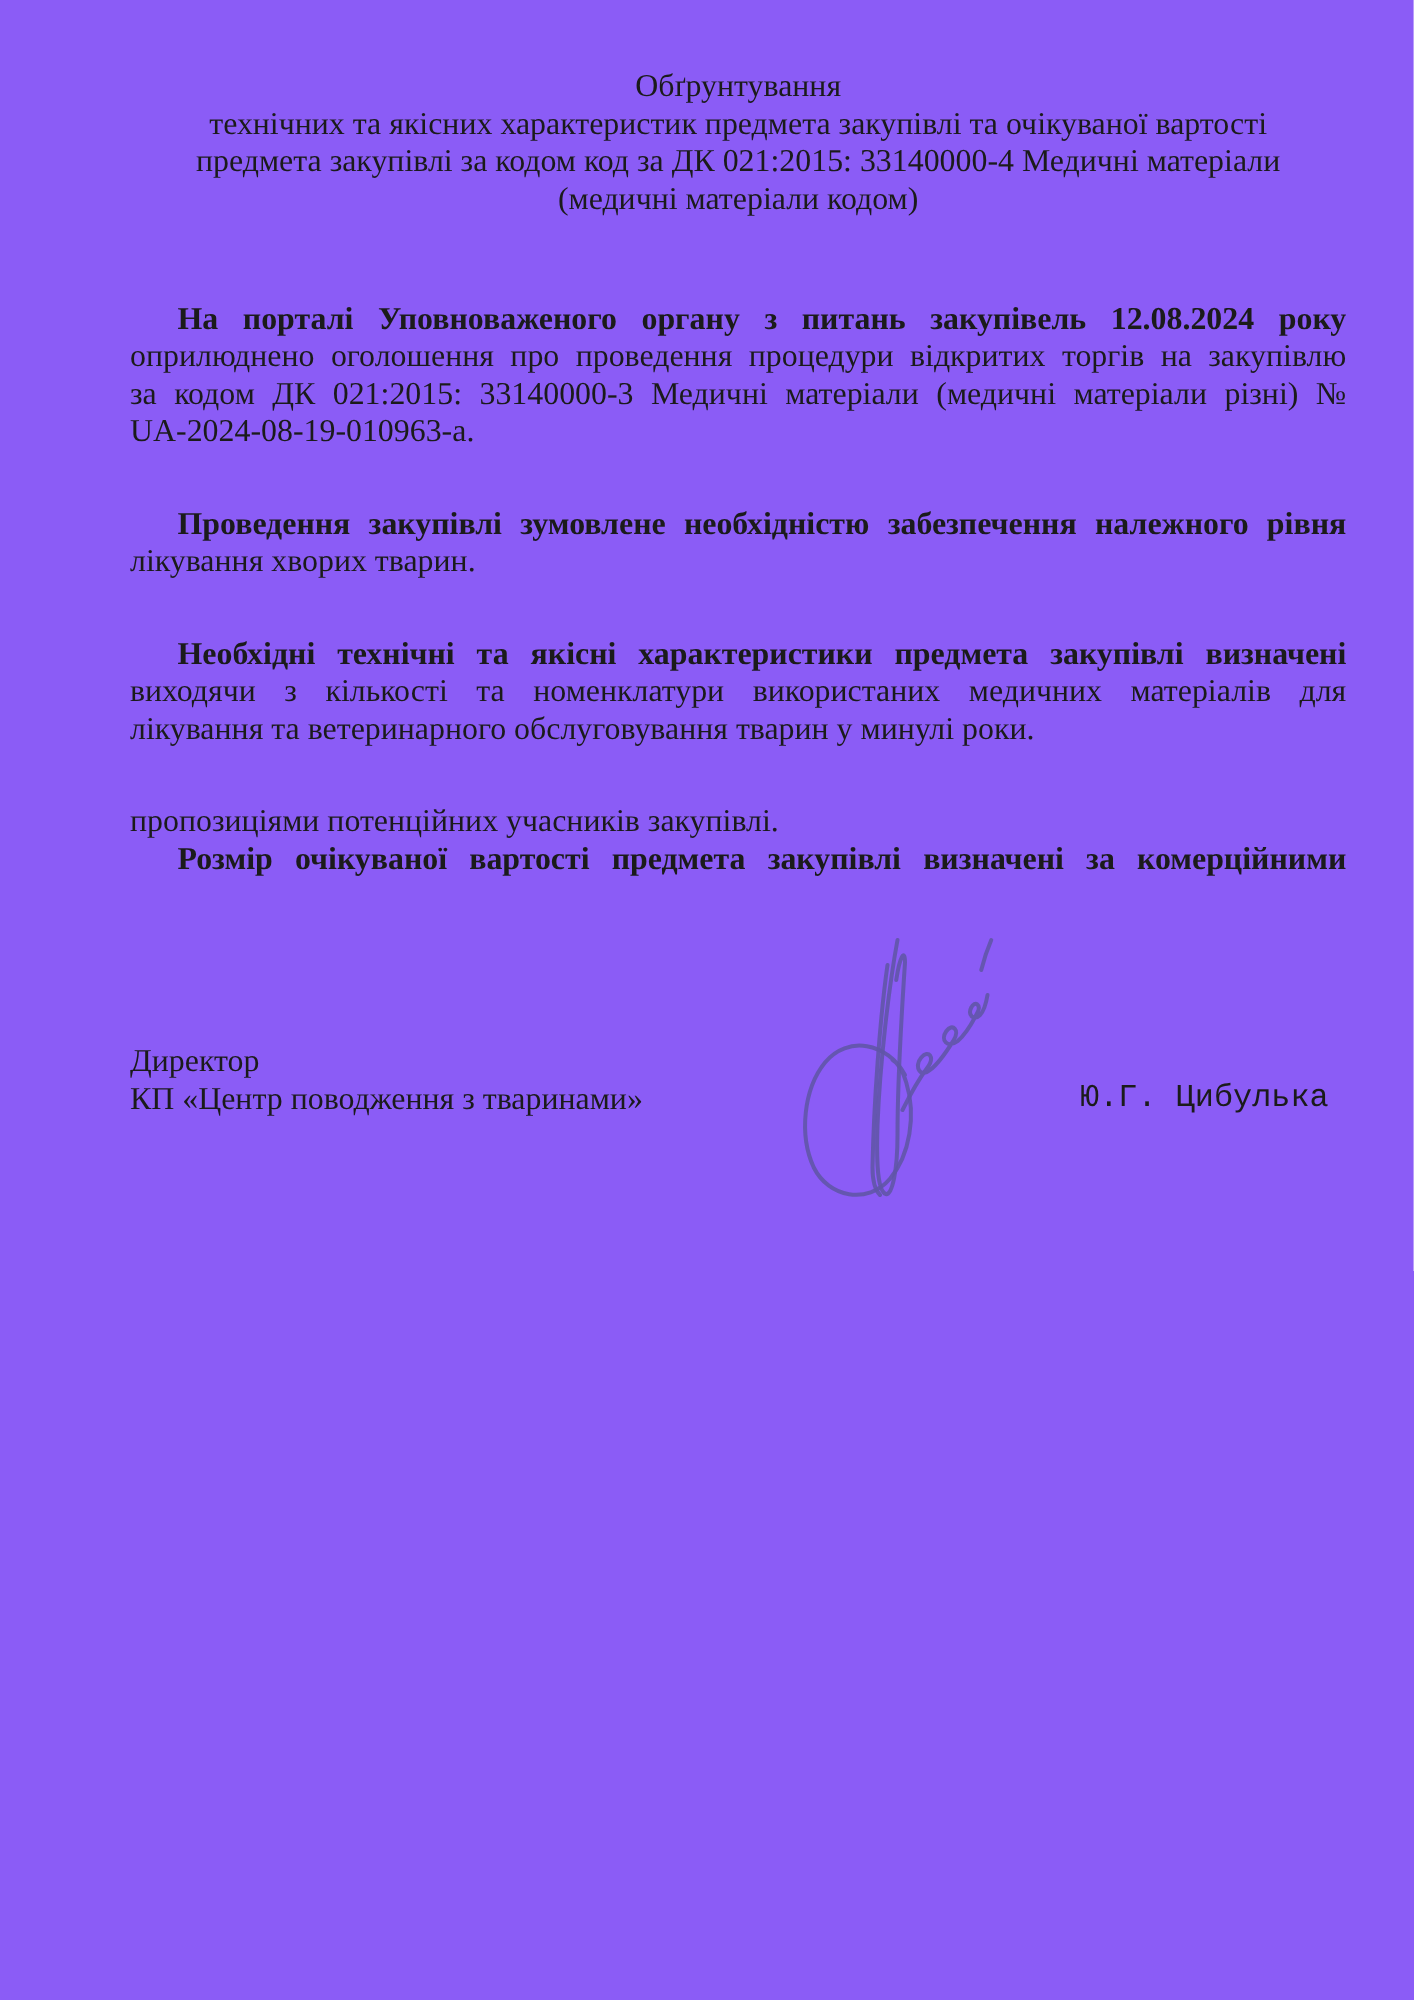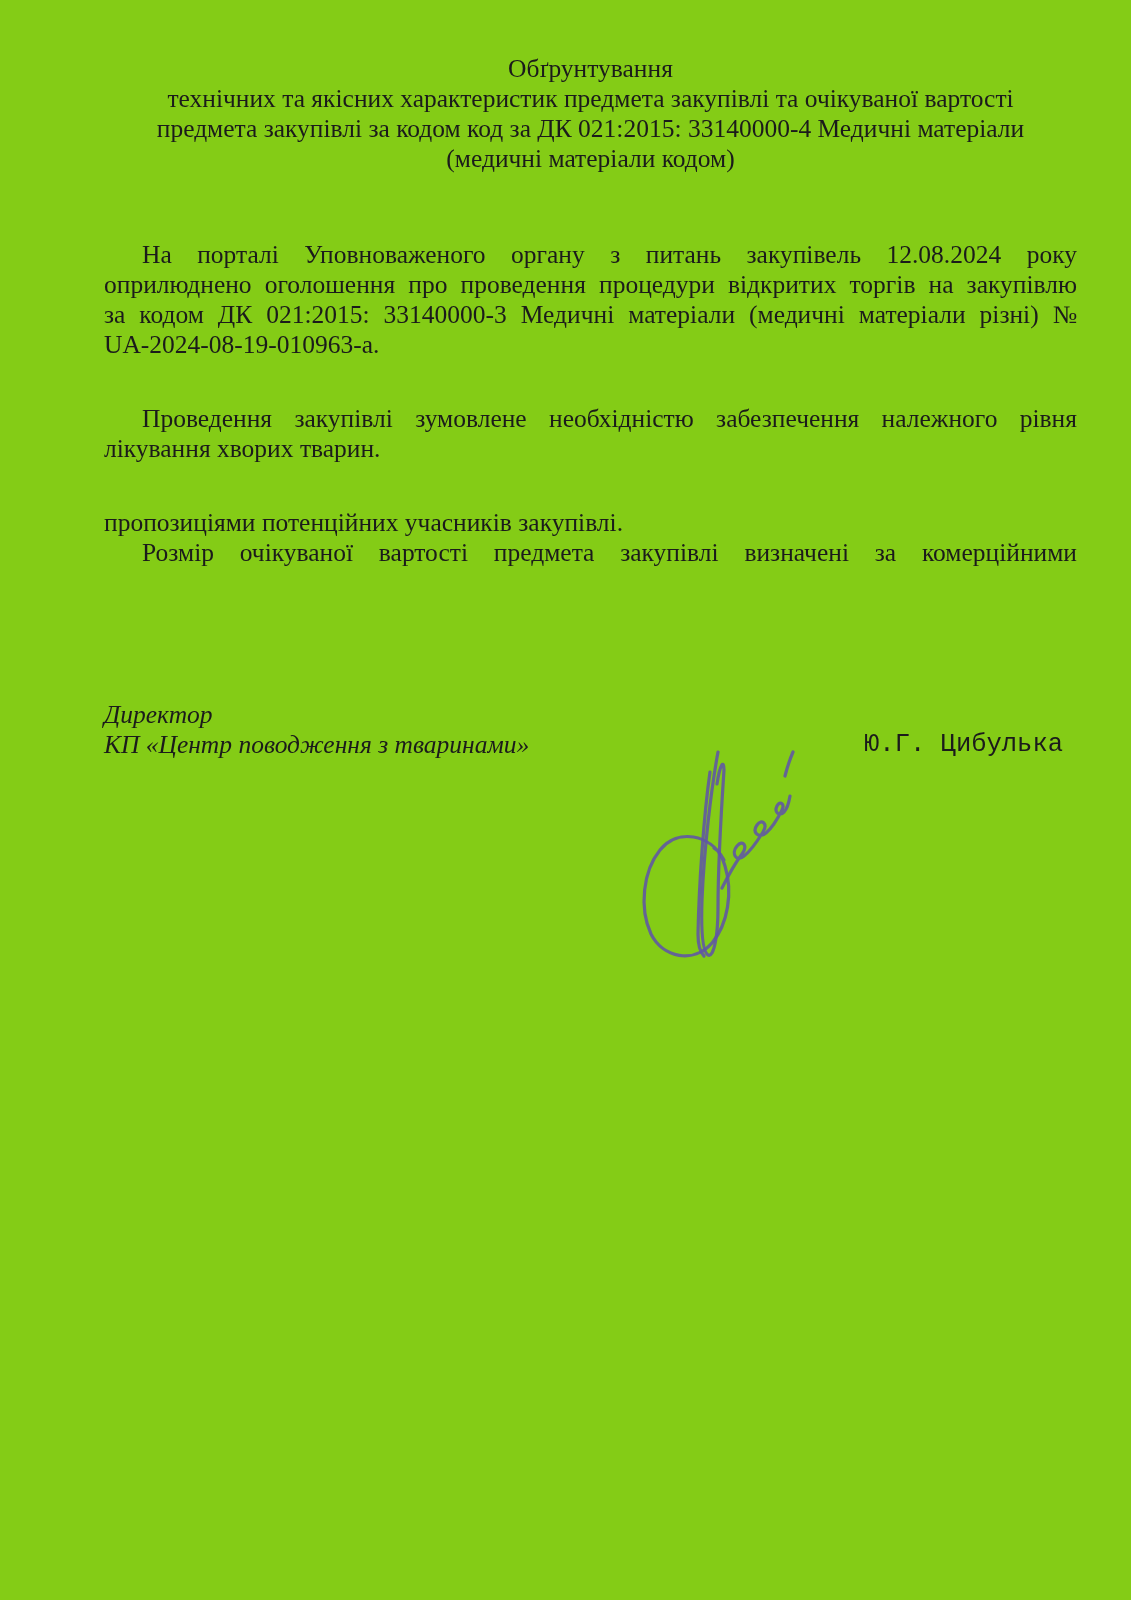--- a/index.html
+++ b/index.html
@@ -4,21 +4,21 @@
 <style>
   html, body {
     margin: 0;
     padding: 0;
     background: #ffffff;
   }
   .page {
     position: relative;
     width: 1131px;
     height: 1600px;
-    background: #84cc16;
+    background: #8b5cf6;
     font-family: "Liberation Serif", "DejaVu Serif", serif;
     font-size: 25.5px;
     color: #1b1b1b;
     overflow: hidden;
   }
   .content {
     margin-left: 104px;
     width: 973px;
   }
   .title-block {
@@ -39,30 +39,30 @@
   .ln {
     line-height: 30px;
     min-height: 30px;
   }
   .just {
     text-align: justify;
     text-align-last: justify;
   }
   .first {
     text-indent: 38px;
+    font-weight: bold;
   }
   .sign-block {
     position: relative;
     margin-top: 132px;
     width: 973px;
   }
   .sign-line {
     line-height: 30px;
     min-height: 30px;
-    font-style: italic;
   }
   .sign-name {
     position: absolute;
     right: 14px;
     bottom: 0;
     line-height: 30px;
     font-family: Liberation Mono, monospace;
   }
   .signature-svg {
     position: absolute;
@@ -99,20 +99,25 @@
       <div class="ln just">оприлюднено оголошення про проведення процедури відкритих торгів на закупівлю</div>
       <div class="ln just">за кодом ДК 021:2015: 33140000-3 Медичні матеріали (медичні матеріали різні)  №</div>
       <div class="ln">UA-2024-08-19-010963-а.</div>
     </div>
 
     <div class="para">
       <div class="ln just first">Проведення закупівлі зумовлене необхідністю забезпечення належного рівня</div>
       <div class="ln">лікування хворих тварин.</div>
     </div>
 
+    <div class="para">
+      <div class="ln just first">Необхідні технічні та якісні характеристики предмета закупівлі визначені</div>
+      <div class="ln just">виходячи з кількості та номенклатури використаних медичних матеріалів для</div>
+      <div class="ln">лікування та ветеринарного обслуговування тварин у минулі роки.</div>
+    </div>
 
     <div class="para">
       <div class="ln">пропозиціями потенційних учасників закупівлі.</div>
       <div class="ln just first">Розмір очікуваної вартості предмета закупівлі визначені за комерційними</div>
     </div>
 
     <div class="sign-block">
       <div class="sign-line">Директор</div>
       <div class="sign-line">КП «Центр поводження з тваринами»</div>
       <div class="sign-name">Ю.Г. Цибулька</div>

